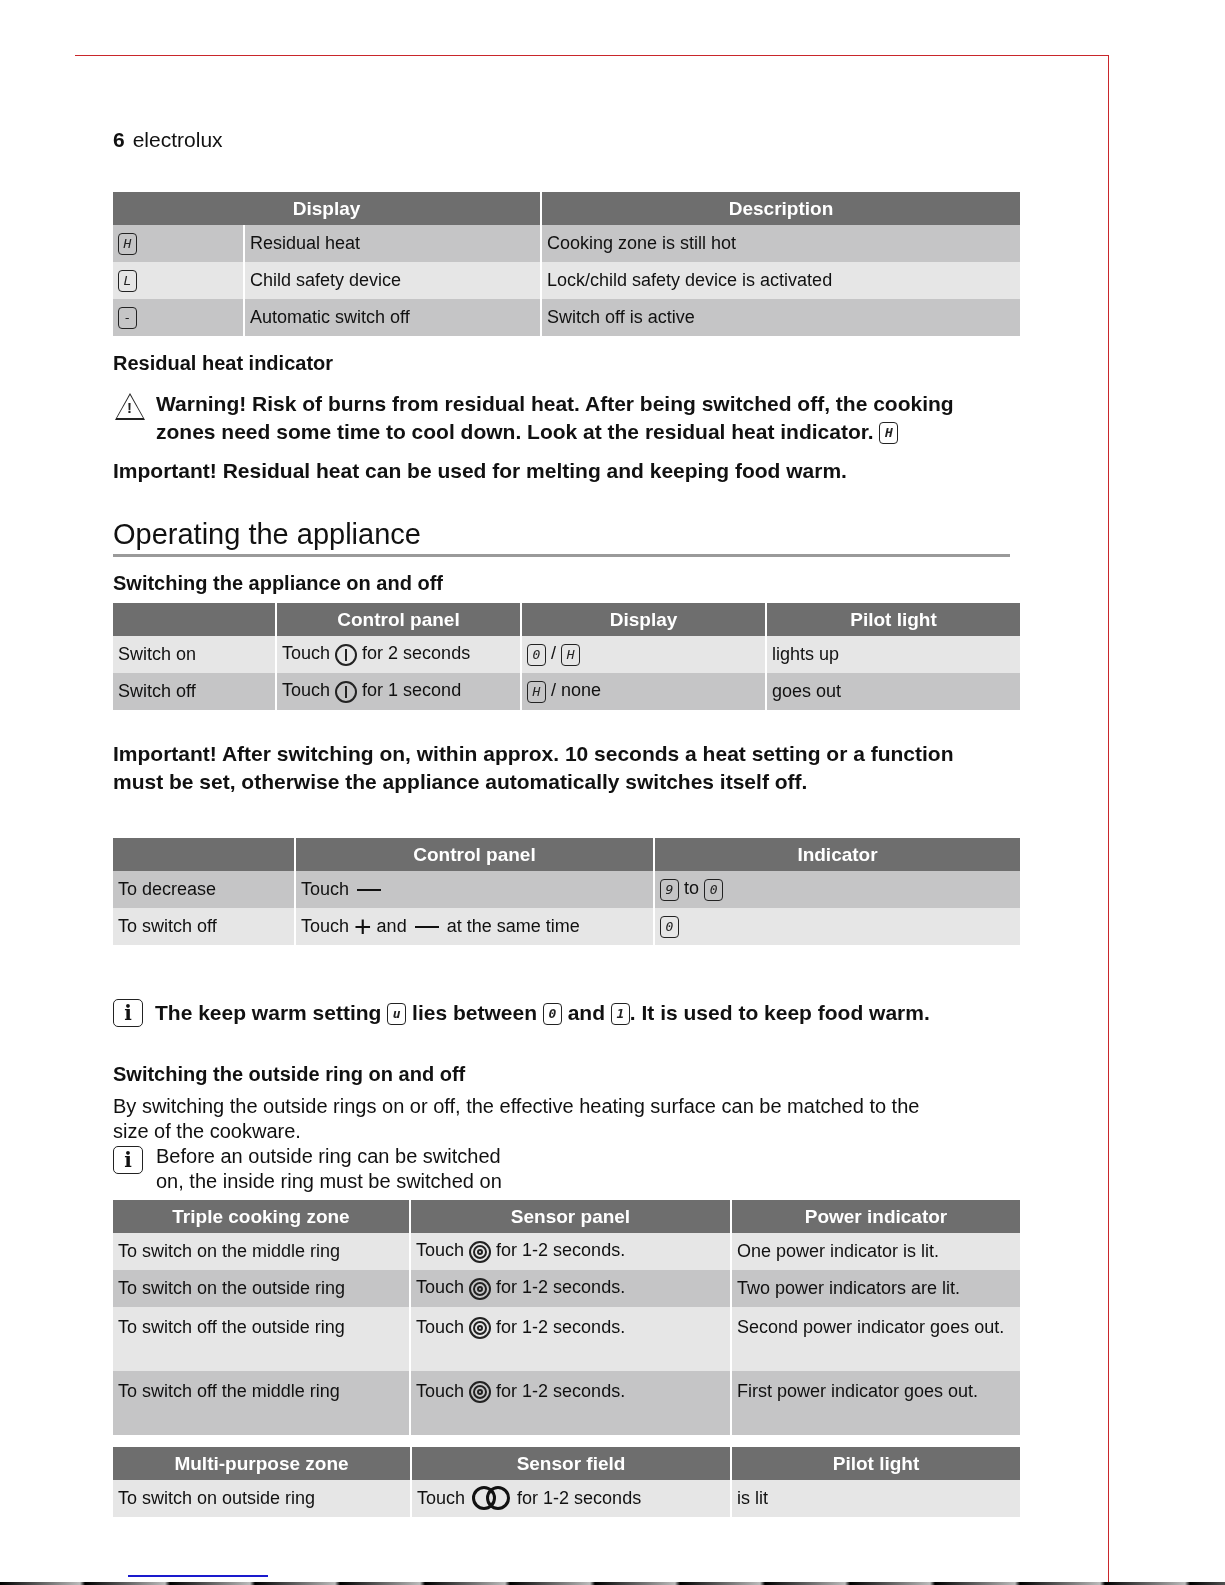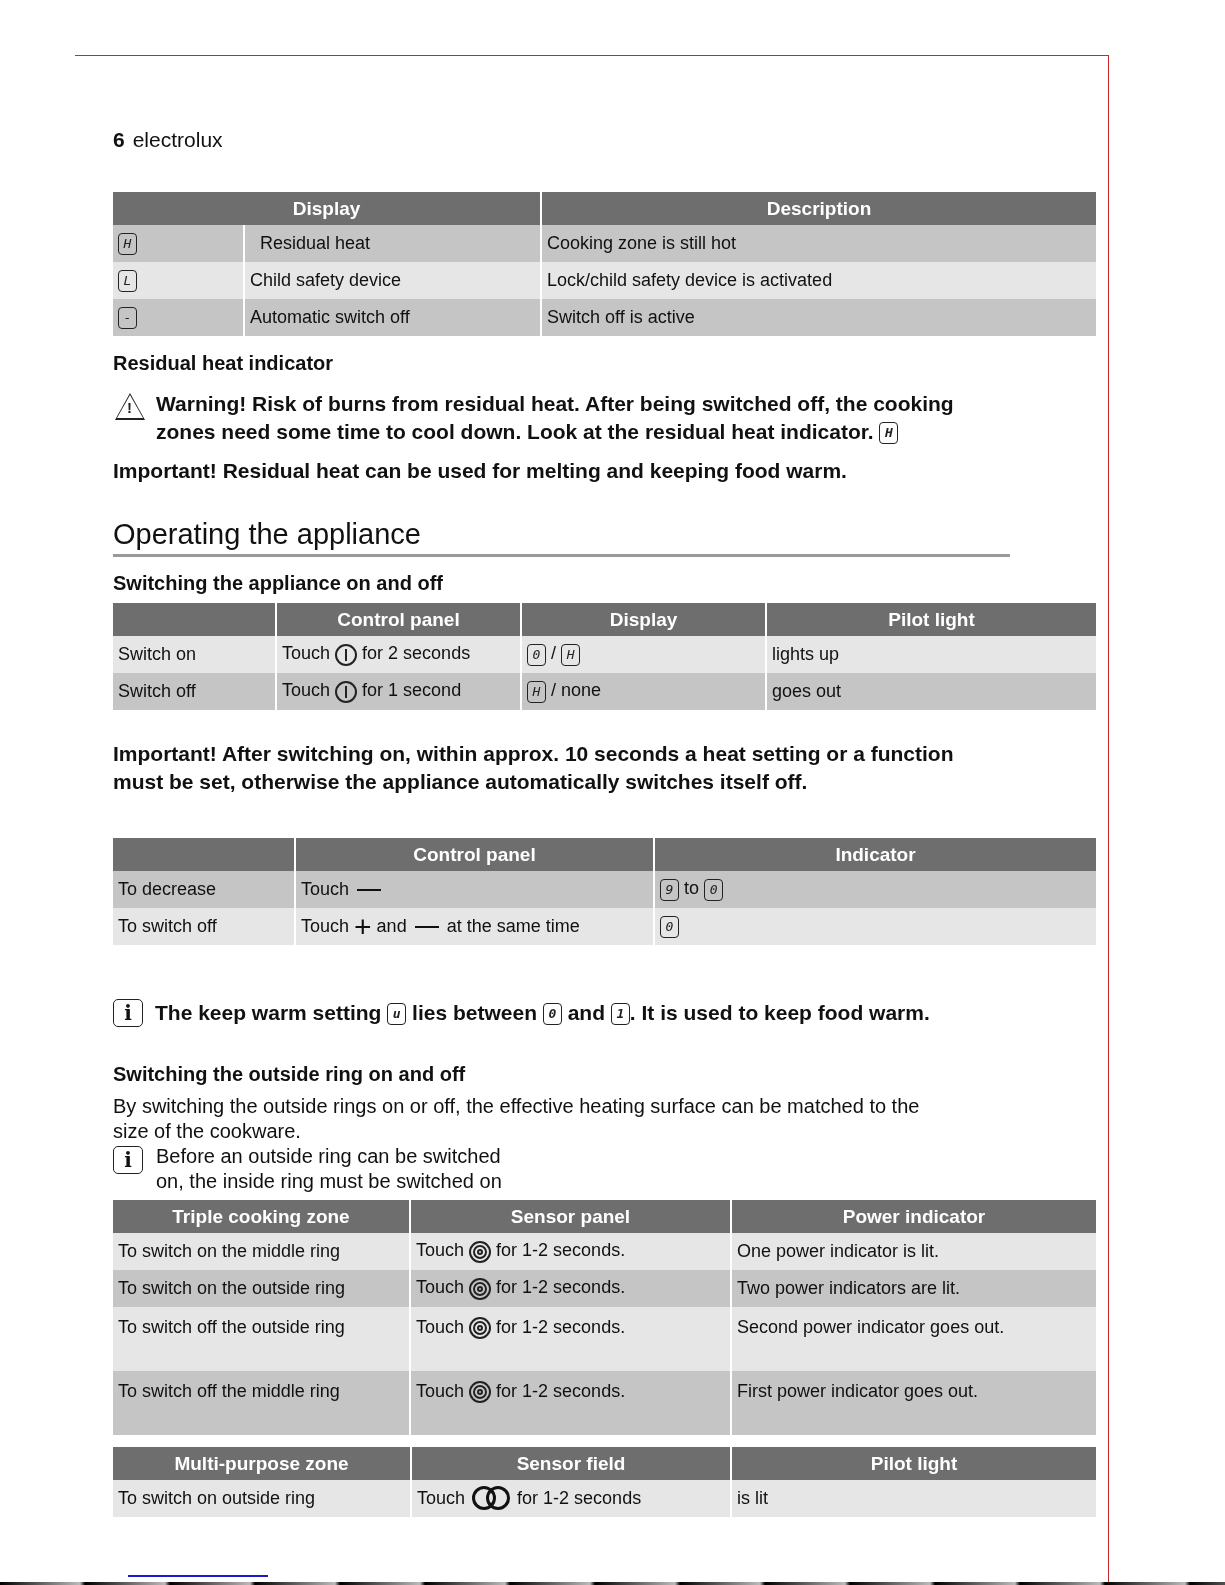--- a/index.html
+++ b/index.html
@@ -3,21 +3,21 @@
 <meta charset="utf-8">
 <style>
   html, body { margin: 0; padding: 0; background: #ffffff; }
   body { width: 1225px; height: 1585px; position: relative; overflow: hidden;
          font-family: "Liberation Sans", sans-serif; color: #111; }
   .frame-top { position: absolute; left: 75px; top: 55px; width: 1033px; height: 1px; background: #c9272b; }
   .frame-right { position: absolute; left: 1108px; top: 55px; width: 1px; height: 1530px; background: #c9272b; }
   .page-head { position: absolute; left: 113px; top: 128px; font-size: 21px; }
   .page-head .num { font-weight: bold; margin-right: 8px; }
   .abs { position: absolute; left: 113px; width: 907px; }
-  table.t { border-collapse: separate; border-spacing: 0; width: 983px; table-layout: fixed; font-size: 18px; }
+  table.t { border-collapse: separate; border-spacing: 0; width: 907px; table-layout: fixed; font-size: 18px; }
   table.t th { background: #6e6e6e; color: #fff; font-weight: bold; text-align: center; height: 33px; padding: 0 4px;
                border-right: 2px solid #fff; font-size: 19px; }
   table.t th:last-child, table.t td:last-child { border-right: none; }
   table.t td { padding: 0 5px; border-right: 2px solid #fff; vertical-align: middle; height: 37px; }
   table.t tr.alt-a td { background: #c5c5c6; }
   table.t tr.alt-b td { background: #e6e6e6; }
   table.t tr.tall td { height: 54px; vertical-align: top; padding-top: 10px; }
   .seg { display: inline-block; width: 17px; height: 20px; border: 1.5px solid #222; border-radius: 4px;
          font-family: "DejaVu Sans Mono", monospace; font-size: 13px; font-style: italic; text-align: center;
          line-height: 20px; vertical-align: middle; box-sizing: content-box; color: #222; }
@@ -69,21 +69,21 @@
         <tr>
           <th>Display</th>
           <th>Description</th>
         </tr>
     <tr class="alt-a">
       <td style="padding:0">
             <div style="display:flex;height:37px;align-items:center;">
               <div style="width:125px;padding-left:5px;border-right:2px solid #fff;height:100%;display:flex;align-items:center;">
                 <span class="seg">H</span>
               </div>
-              <div style="padding-left:15px">Residual heat</div>
+              <div style="padding-left:5px">Residual heat</div>
             </div>
           </td>
       <td>Cooking zone is still hot</td>
     </tr>
     <tr class="alt-b">
       <td style="padding:0">
             <div style="display:flex;height:37px;align-items:center;">
               <div style="width:125px;padding-left:5px;border-right:2px solid #fff;height:100%;display:flex;align-items:center;">
                 <span class="seg">L</span>
               </div>

